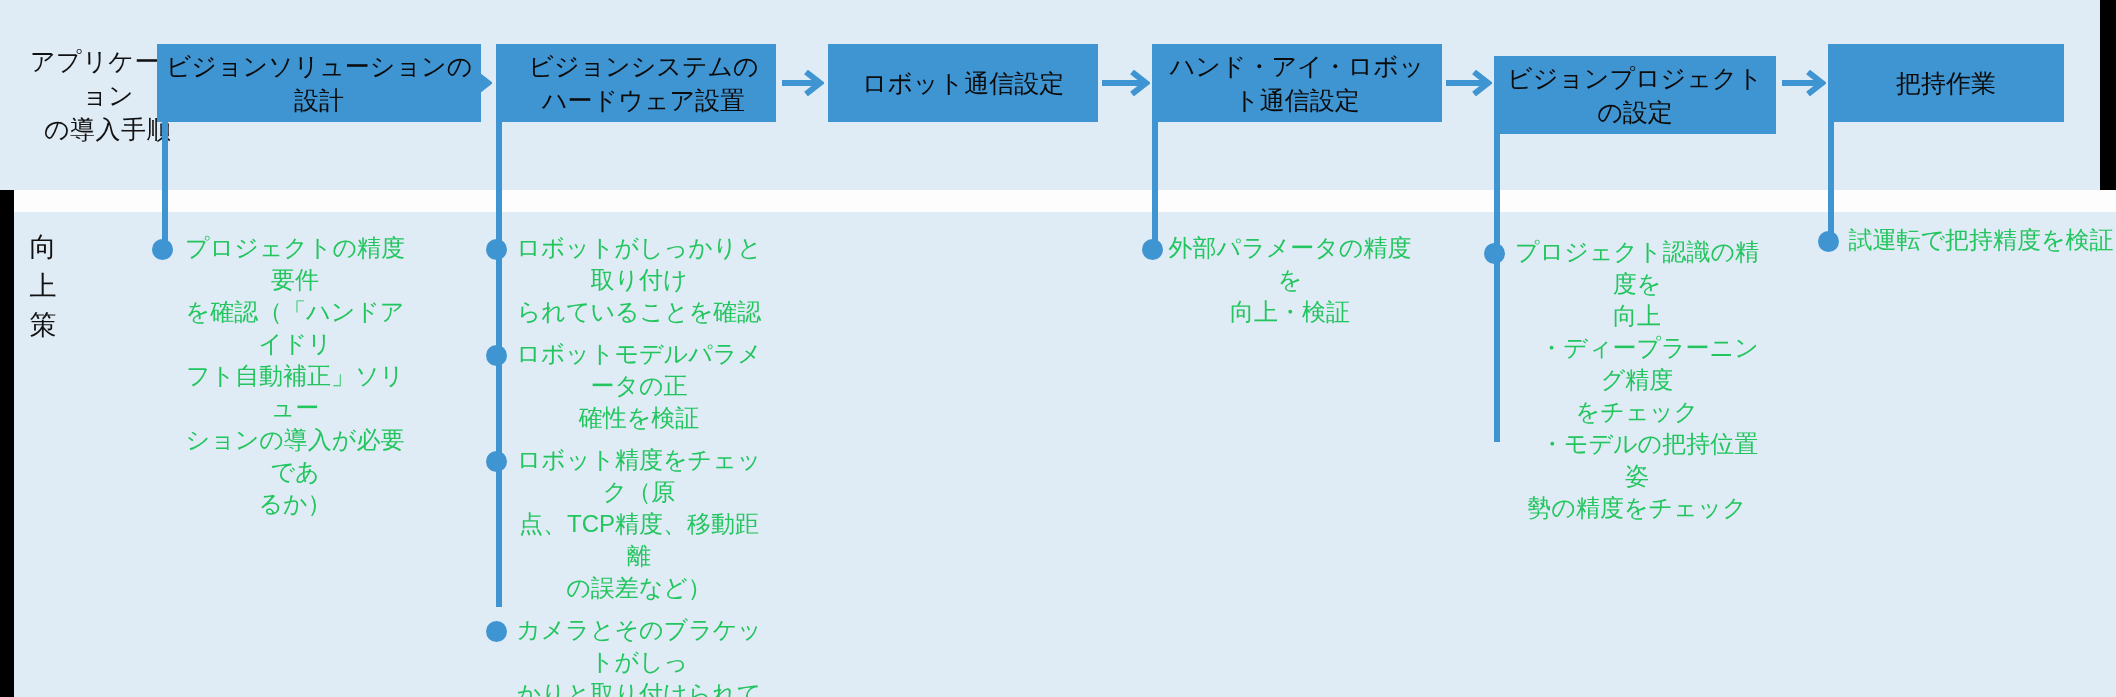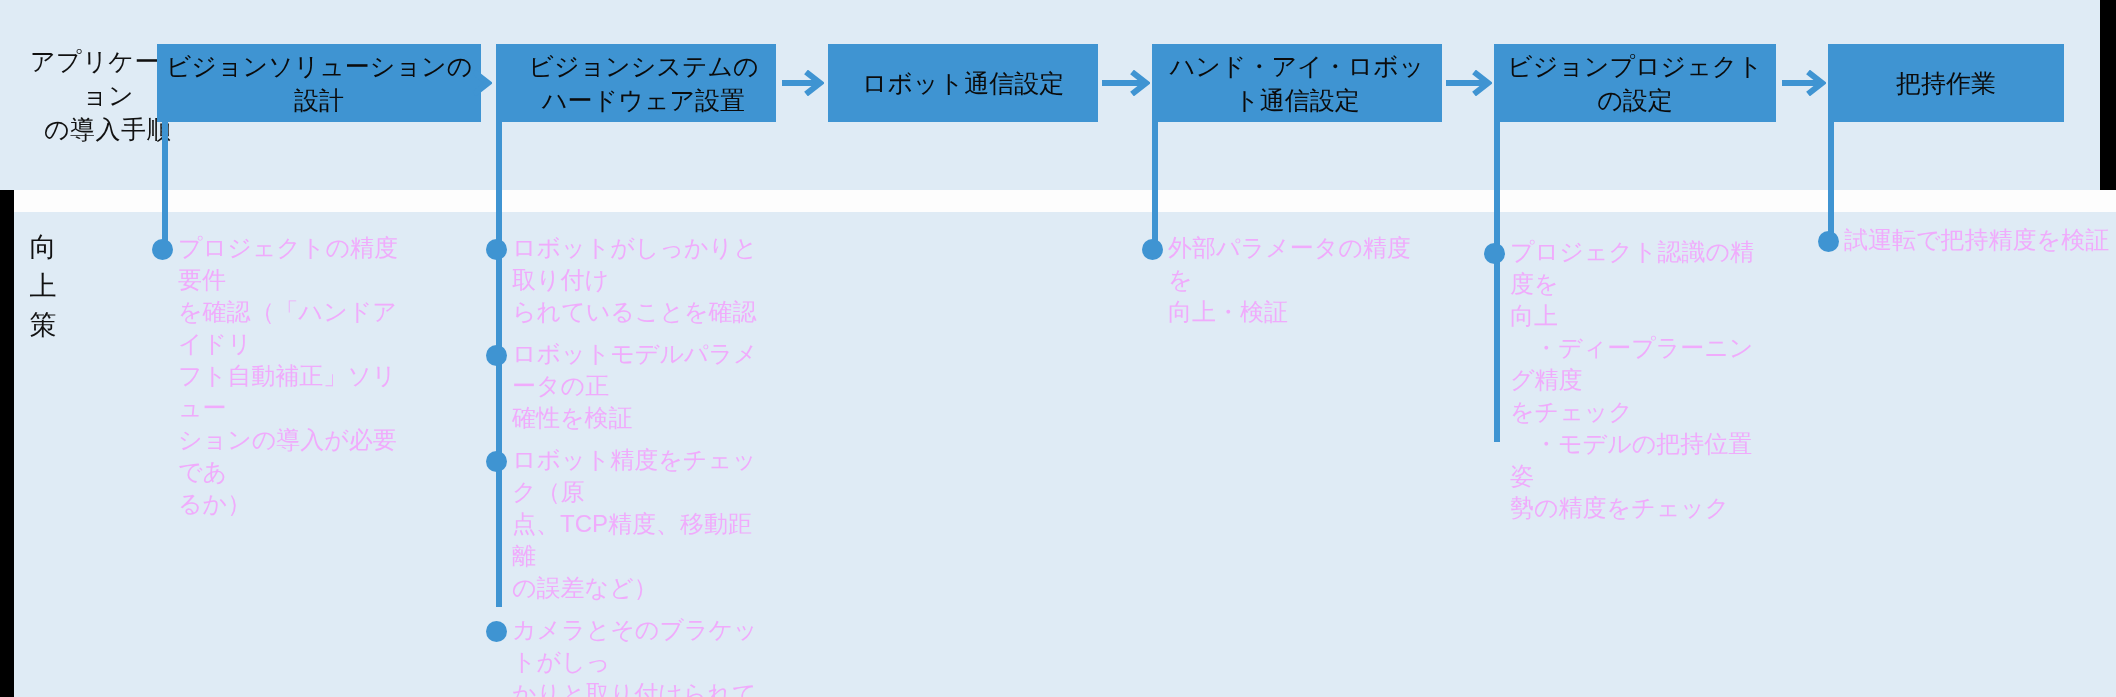--- a/index.html
+++ b/index.html
@@ -58,22 +58,23 @@
   .stem{position:absolute;width:6px;background:#3f94d2;}
 
   
   .bcol{position:absolute;}
   .bitem{position:relative;padding-left:26px;margin-bottom:10px;}
   .bdot{
     position:absolute;left:0;top:7px;width:21px;height:21px;border-radius:50%;
     background:#3f94d2;
   }
   .btext{
-    color:#f0abfc;font-size:24px;line-height:32px;white-space:pre-line;
+    color:#22c55e;font-size:24px;line-height:32px;white-space:pre-line;
     display:block;
+    text-align:center;
   }
 </style>
 </head>
 <body>
 
 <div id="canvas">
 
   <div class="band-top"></div>
   <div class="band-top-lower"></div>
   <div class="divider-white"></div>
@@ -90,21 +91,21 @@
 
   <div class="pbox" id="pbox0" style="left:157px;width:324px;">ビジョンソリューションの設計</div>
 
   <div class="pbox" id="pbox1" style="left:496px;width:280px;padding-left:21px;">ビジョンシステムの
 ハードウェア設置</div>
 
   <div class="pbox" id="pbox2" style="left:828px;width:270px;">ロボット通信設定</div>
 
   <div class="pbox" id="pbox3" style="left:1152px;width:290px;">ハンド・アイ・ロボット通信設定</div>
 
-  <div class="pbox" id="pbox4" style="left:1494px;width:282px;">ビジョンプロジェクトの設定</div>
+  <div class="pbox" id="pbox4" style="left:1494px;width:282px;margin-top:12px;">ビジョンプロジェクトの設定</div>
 
   <div class="pbox" id="pbox5" style="left:1828px;width:236px;">把持作業</div>
 
   <div class="arrow" style="left:446px;width:46px;">
     <svg width="46" height="26" viewBox="0 0 46 26">
         <g fill="none" stroke="#3f94d2" stroke-width="6">
           <path d="M0 13 H40"></path>
           <path d="M28 2 L42 13 L28 24"></path>
         </g>
       </svg>

